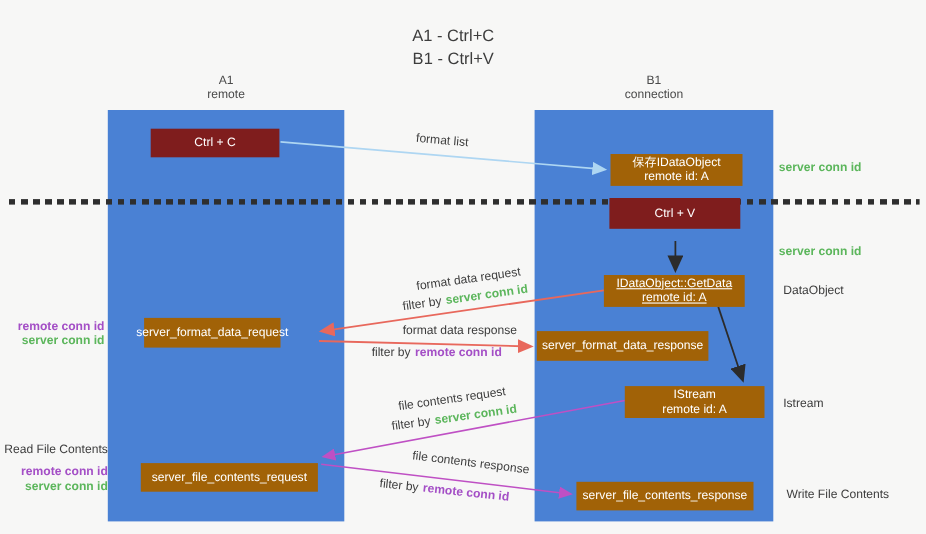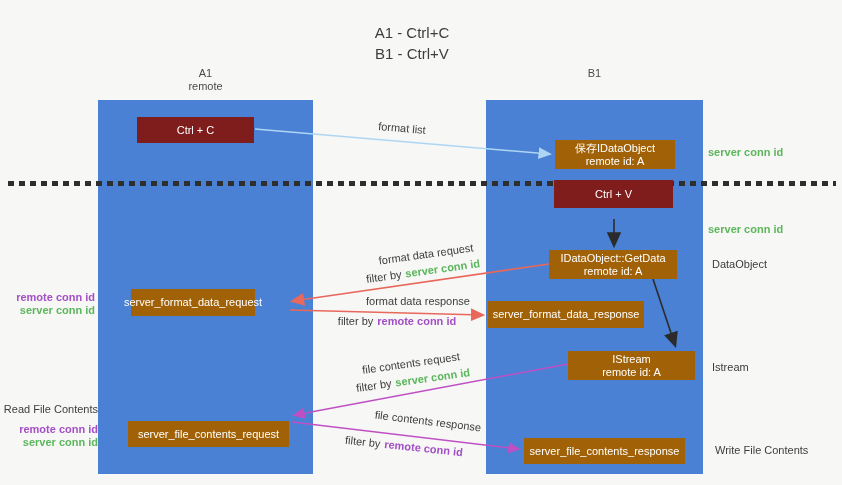--- a/index.html
+++ b/index.html
@@ -46,20 +46,21 @@
     <div>A1 - Ctrl+C</div>
     <div>B1 - Ctrl+V</div>
   </div>
 
   <div class="lane-header left">
     <div>A1</div>
     <div>remote</div>
   </div>
   <div class="lane-header right">
     <div>B1</div>
+    <div>connection</div>
   </div>
 
   <div class="lane left"></div>
   <div class="lane right"></div>
 
   <div class="divider"></div>
 
   <svg class="arrows" width="842" height="485">
     <defs>
       <marker id="m-blue" markerWidth="9" markerHeight="8" refX="7" refY="4" orient="auto">
@@ -90,21 +91,21 @@
 
   <div class="box orange" style="left:555px;top:128px;width:120px;height:29px;">
     <div>保存IDataObject</div>
     <div>remote id: A</div>
   </div>
 
   <div class="box green" style="left:554px;top:168px;width:119px;height:28px;">
     <div>Ctrl + V</div>
   </div>
 
-  <div class="box orange" style="left:549px;top:238px;width:128px;height:29px;">
+  <div class="box orange" style="left:549px;top:238px;width:128px;height:29px;text-decoration:underline;">
     <div>IDataObject::GetData</div>
     <div>remote id: A</div>
   </div>
 
   <div class="box orange" style="left:131px;top:277px;width:124px;height:27px;">
     <div>server_format_data_request</div>
   </div>
 
   <div class="box orange" style="left:488px;top:289px;width:156px;height:27px;">
     <div>server_format_data_response</div>

